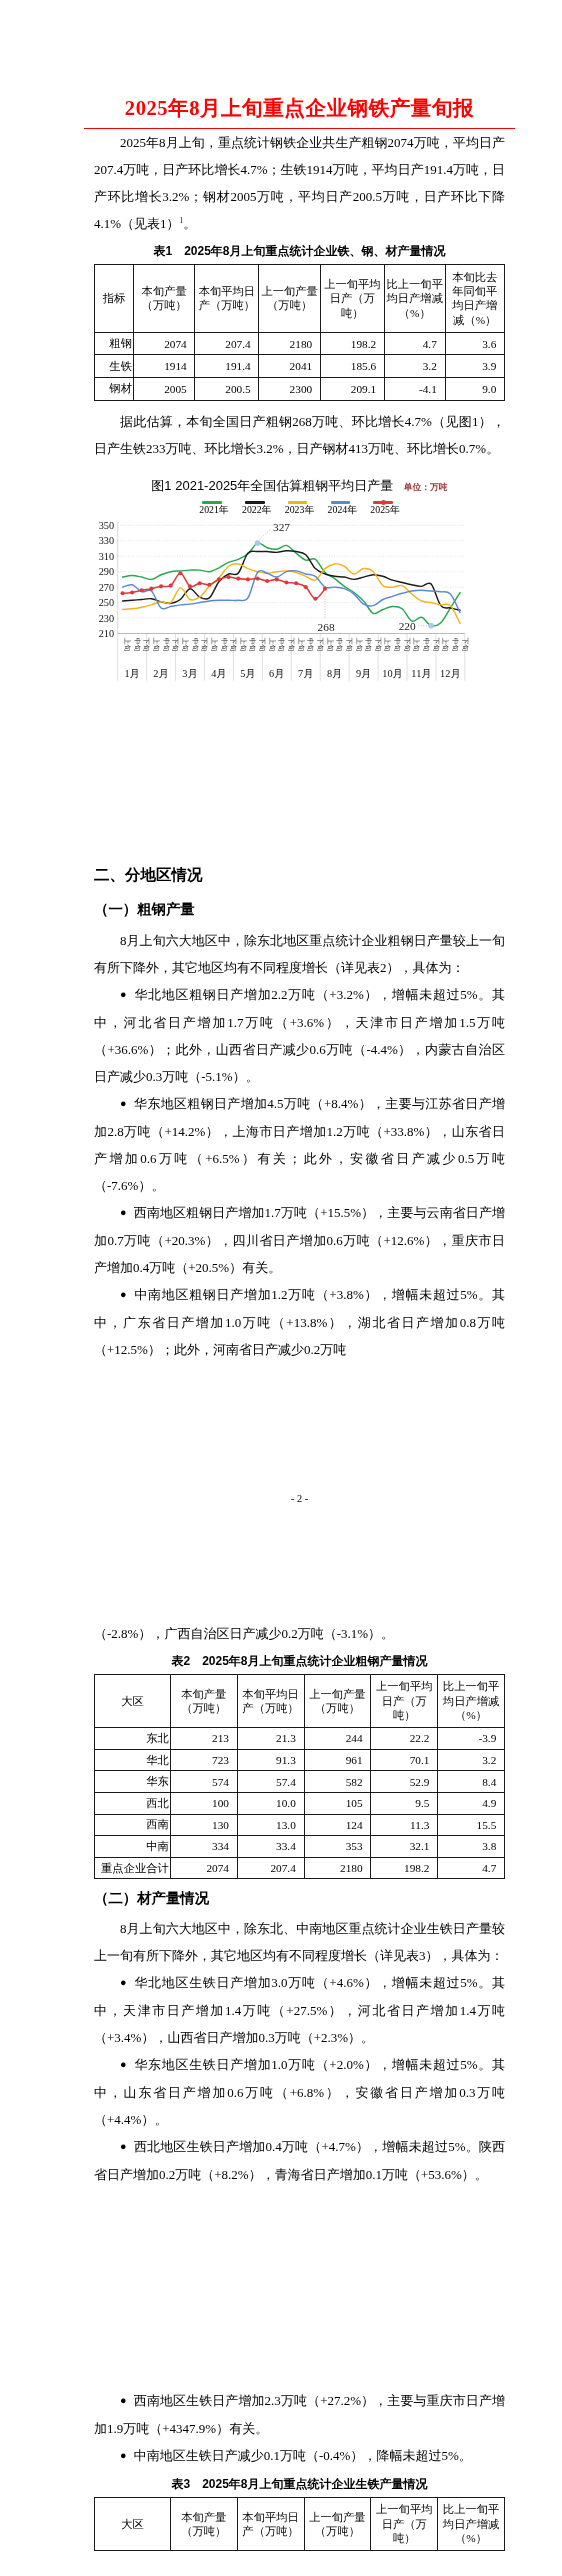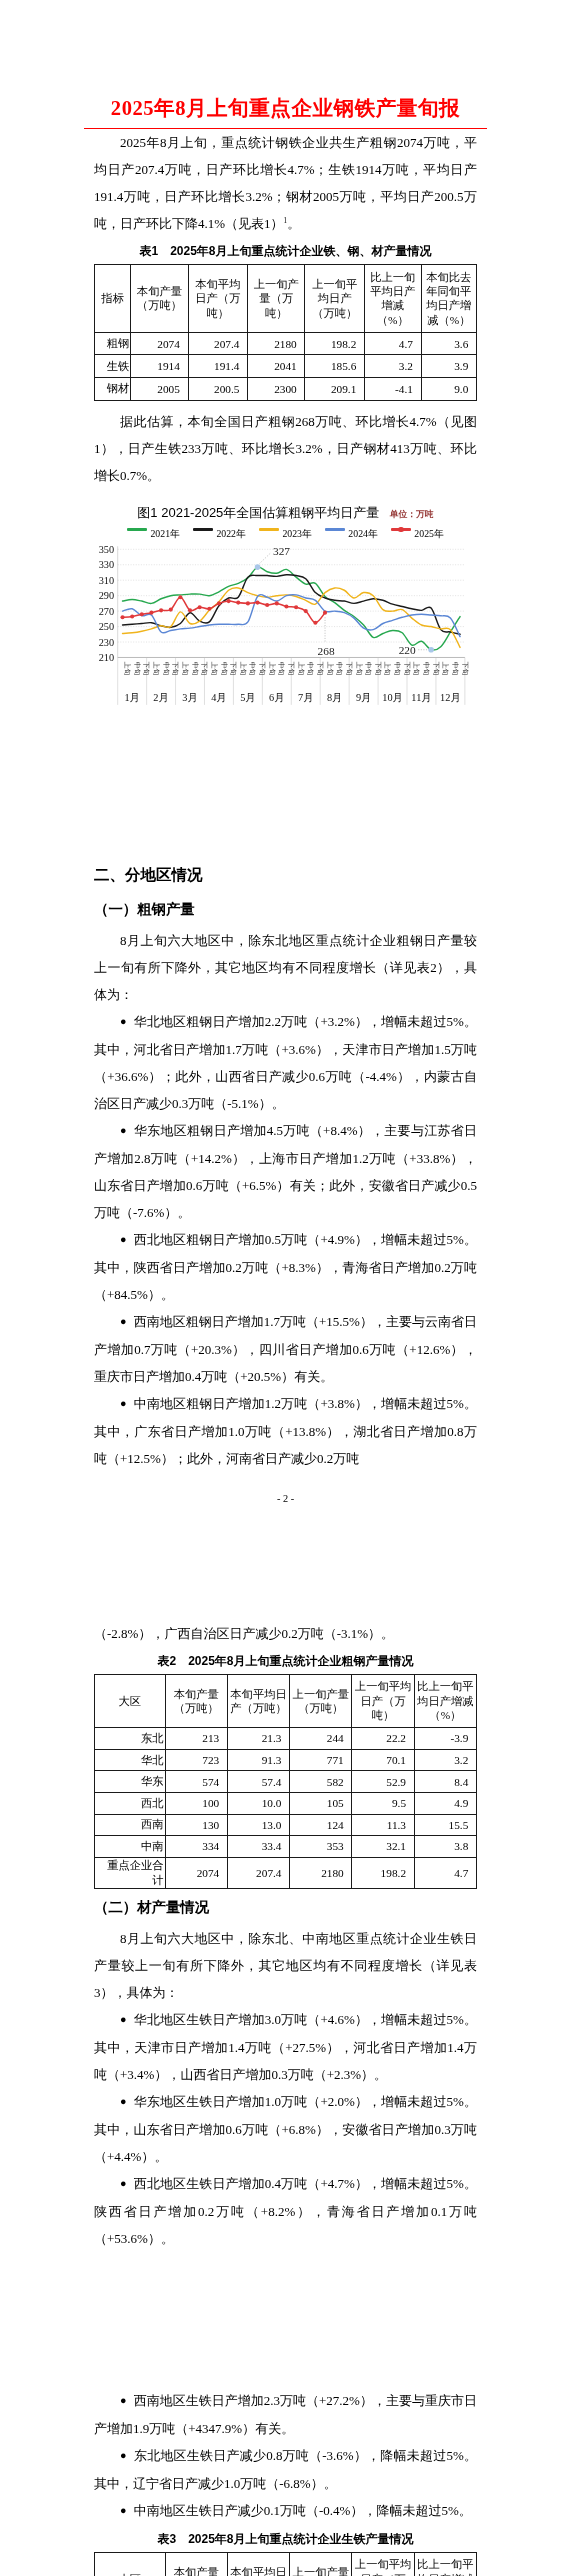--- a/index.html
+++ b/index.html
@@ -1,17 +1,17 @@
 <!DOCTYPE html>
 <html style="font-size:8.2px"><head>
 <meta charset="utf-8">
 <style>
   html,body{margin:0;padding:0;background:#ffffff;}
   body{width:563px;font-family:"Liberation Serif","DejaVu Serif",serif;color:#000;}
-  .page{width:563px;box-sizing:border-box;padding-left:94px;padding-right:86px;
+  .page{width:563px;box-sizing:border-box;padding-left:94px;padding-right:58px;
         display:flex;flex-direction:column;overflow:hidden;}
   .p1{height:760px;padding-top:96px;}
   .p2{height:760px;padding-top:105px;}
   .p3{height:760px;padding-top:100px;}
   .p4{height:760px;padding-top:107px;}
 
   .doc-title{margin:0;text-align:center;color:#FE0000;font-size:20.6px;font-weight:bold;letter-spacing:0.5px;line-height:25px;}
   .title-rule{border:none;border-top:1.5px solid #FE0000;margin:7.2px -10.3px 0 -10.3px;height:0;}
 
   h2.sec{font-family:"Liberation Sans","DejaVu Sans",sans-serif;font-size:15.5px;font-weight:bold;
@@ -33,21 +33,21 @@
   table.rep td{height:20.6px;text-align:right;padding:0 7.7px 0 0;}
   table.rep td.c{text-align:right;padding:0 1px;}
   table.t1 td{height:21.6px;}
 
   .chart-wrap{margin-top:12.4px;}
   .chart-title-row{text-align:center;font-family:"Liberation Sans","DejaVu Sans",sans-serif;margin-top:3.1px;}
   .chart-title{font-size:13px;font-weight:normal;}
   .chart-unit{font-size:8.8px;font-weight:bold;color:#943634;margin-left:10.3px;}
   .legend{display:flex;justify-content:center;align-items:center;gap:13.4px;margin:6.2px 0 0 0;
           font-size:9.8px;font-family:"Liberation Serif","DejaVu Serif",serif;}
-  .lg-item{display:flex;}
+  .lg-item{display:flex;align-items:center;flex-direction:column;}
   .lg-swatch{display:inline-block;width:19.6px;height:2.1px;border-radius:1px;margin-right:3.6px;position:relative;}
   .lg-dot{position:absolute;left:7.2px;top:-1.8px;width:5.7px;height:5.7px;border-radius:50%;}
 
   .pagenum{margin-top:auto;flex-shrink:0;text-align:center;font-size:10.3px;padding-bottom:16.5px;}
 </style>
 </head>
 <body>
 
 <section class="page p1">
   <h1 class="doc-title">2025年8月上旬重点企业钢铁产量旬报</h1>
@@ -255,21 +255,20 @@
   </div>
 
 </section>
 
 <section class="page p2">
   <h2 class="sec">二、分地区情况</h2>
   <h3 class="sub">（一）粗钢产量</h3>
   <p class="body">8月上旬六大地区中，除东北地区重点统计企业粗钢日产量较上一旬有所下降外，其它地区均有不同程度增长（详见表2），具体为：</p>
   <p class="body bullet">华北地区粗钢日产增加2.2万吨（+3.2%），增幅未超过5%。其中，河北省日产增加1.7万吨（+3.6%），天津市日产增加1.5万吨（+36.6%）；此外，山西省日产减少0.6万吨（-4.4%），内蒙古自治区日产减少0.3万吨（-5.1%）。</p>
   <p class="body bullet">华东地区粗钢日产增加4.5万吨（+8.4%），主要与江苏省日产增加2.8万吨（+14.2%），上海市日产增加1.2万吨（+33.8%），山东省日产增加0.6万吨（+6.5%）有关；此外，安徽省日产减少0.5万吨（-7.6%）。</p>
-  <p class="body bullet">西北地区粗钢日产增加0.5万吨（+4.9%），增幅未超过5%。其中，陕西省日产增加0.2万吨（+8.3%），青海省日产增加0.2万吨（+84.5%）。</p>
   <p class="body bullet">西南地区粗钢日产增加1.7万吨（+15.5%），主要与云南省日产增加0.7万吨（+20.3%），四川省日产增加0.6万吨（+12.6%），重庆市日产增加0.4万吨（+20.5%）有关。</p>
   <p class="body bullet">中南地区粗钢日产增加1.2万吨（+3.8%），增幅未超过5%。其中，广东省日产增加1.0万吨（+13.8%），湖北省日产增加0.8万吨（+12.5%）；此外，河南省日产减少0.2万吨</p>
   <div class="pagenum">- 2 -</div>
 </section>
 
 <section class="page p3">
   <p class="body cont">（-2.8%），广西自治区日产减少0.2万吨（-3.1%）。</p>
 
   <div class="tbl-caption">表2　2025年8月上旬重点统计企业粗钢产量情况</div>
   <table class="rep">
@@ -295,21 +294,21 @@
           <td>213</td>
           <td>21.3</td>
           <td>244</td>
           <td>22.2</td>
           <td>-3.9</td>
         </tr>
     <tr>
           <td class="c">华北</td>
           <td>723</td>
           <td>91.3</td>
-          <td>771</td>
+          <td>961</td>
           <td>70.1</td>
           <td>3.2</td>
         </tr>
     <tr>
           <td class="c">华东</td>
           <td>574</td>
           <td>57.4</td>
           <td>582</td>
           <td>52.9</td>
           <td>8.4</td>
@@ -352,21 +351,20 @@
   <h3 class="sub" style="margin-top:8.2px">（二）材产量情况</h3>
   <p class="body">8月上旬六大地区中，除东北、中南地区重点统计企业生铁日产量较上一旬有所下降外，其它地区均有不同程度增长（详见表3），具体为：</p>
   <p class="body bullet">华北地区生铁日产增加3.0万吨（+4.6%），增幅未超过5%。其中，天津市日产增加1.4万吨（+27.5%），河北省日产增加1.4万吨（+3.4%），山西省日产增加0.3万吨（+2.3%）。</p>
   <p class="body bullet">华东地区生铁日产增加1.0万吨（+2.0%），增幅未超过5%。其中，山东省日产增加0.6万吨（+6.8%），安徽省日产增加0.3万吨（+4.4%）。</p>
   <p class="body bullet">西北地区生铁日产增加0.4万吨（+4.7%），增幅未超过5%。陕西省日产增加0.2万吨（+8.2%），青海省日产增加0.1万吨（+53.6%）。</p>
 
 </section>
 
 <section class="page p4">
   <p class="body bullet">西南地区生铁日产增加2.3万吨（+27.2%），主要与重庆市日产增加1.9万吨（+4347.9%）有关。</p>
-  <p class="body bullet">东北地区生铁日产减少0.8万吨（-3.6%），降幅未超过5%。其中，辽宁省日产减少1.0万吨（-6.8%）。</p>
   <p class="body bullet">中南地区生铁日产减少0.1万吨（-0.4%），降幅未超过5%。</p>
 
   <div class="tbl-caption">表3　2025年8月上旬重点统计企业生铁产量情况</div>
   <table class="rep">
     <colgroup>
         <col style="width:18.5%">
         <col style="width:16.3%">
         <col style="width:16.3%">
         <col style="width:16.3%">
         <col style="width:16.3%">

